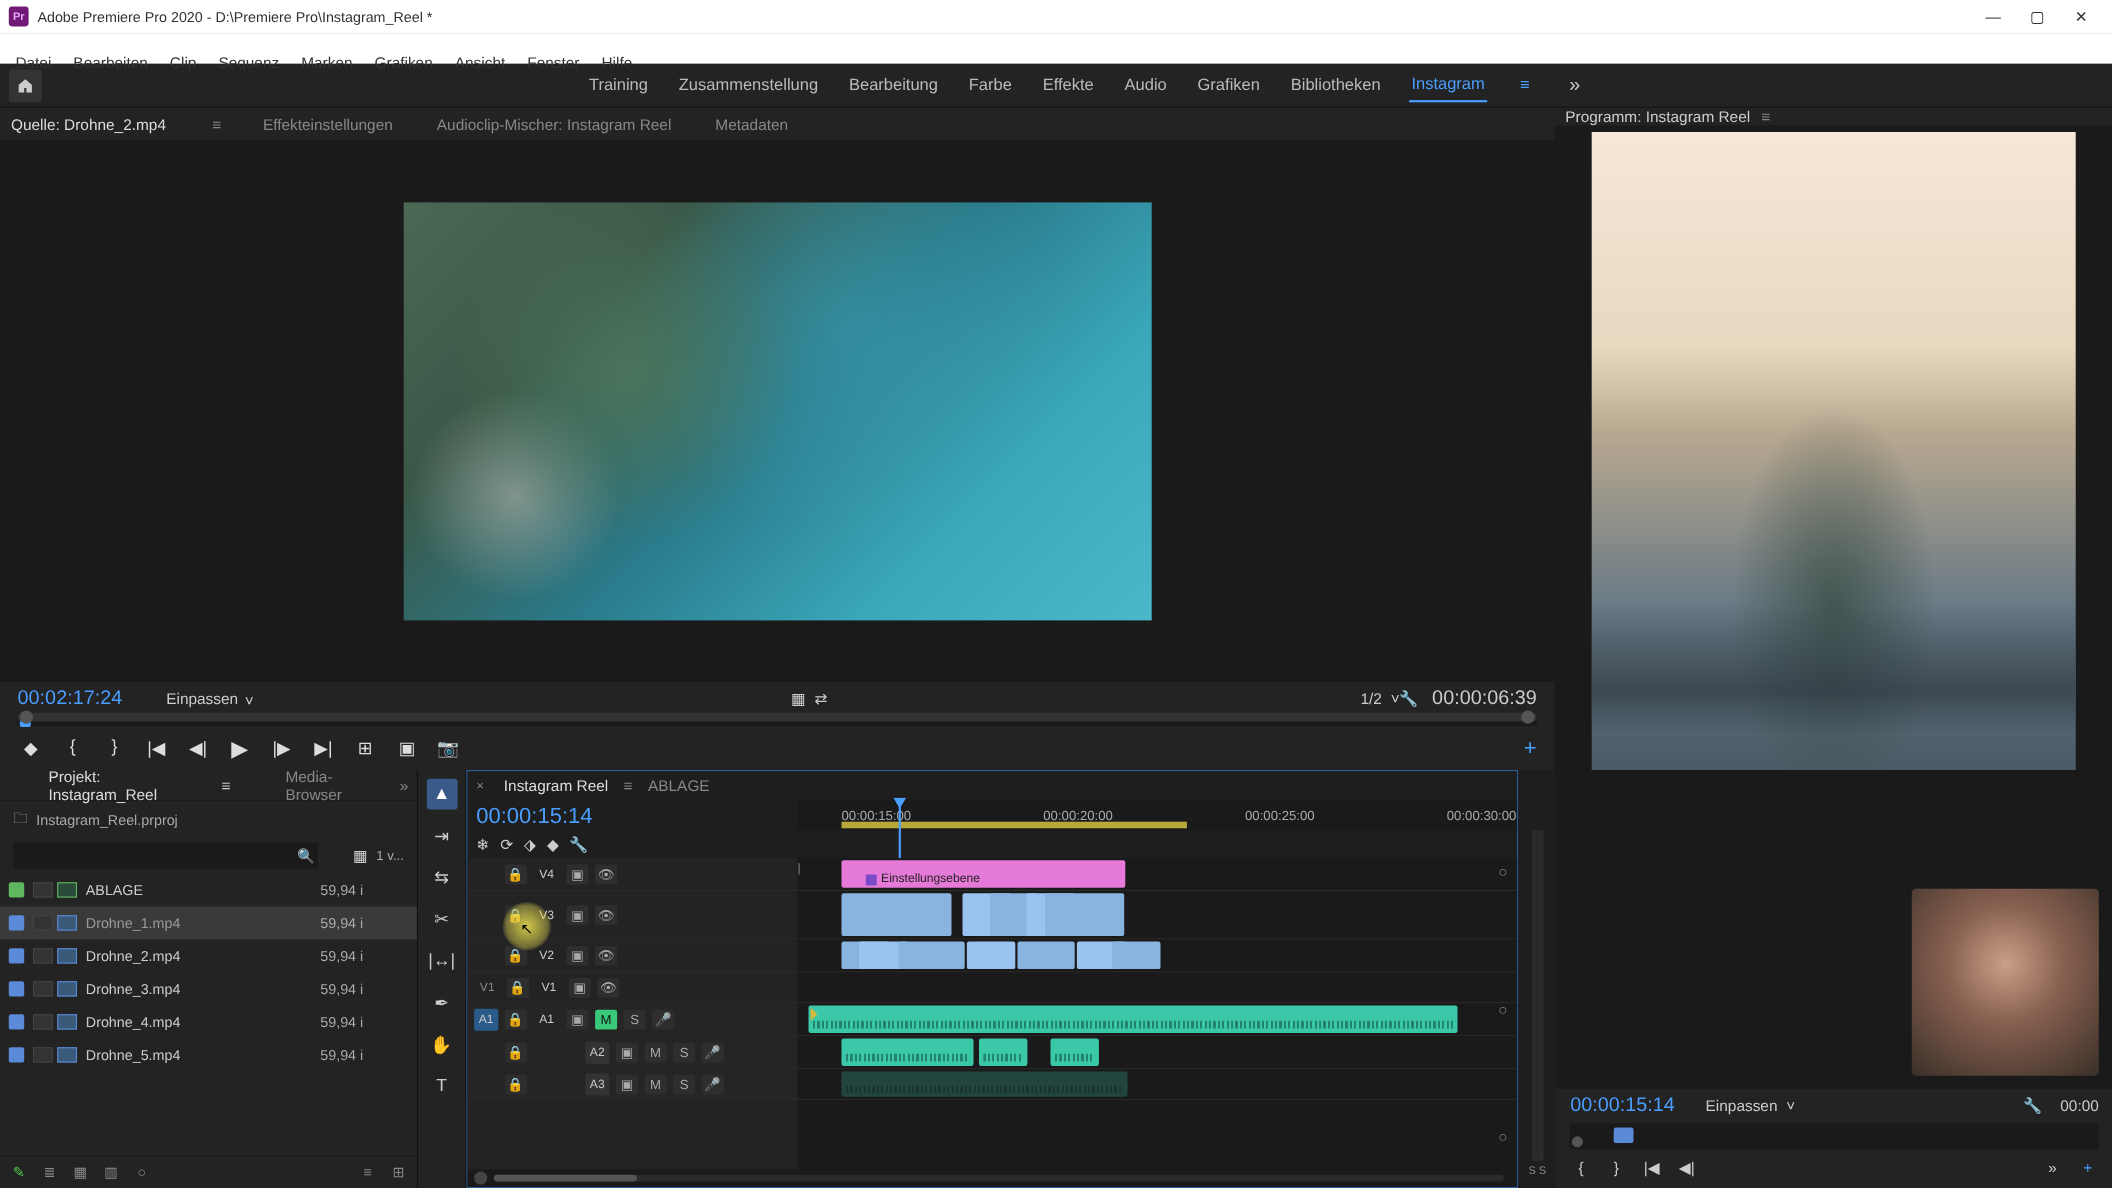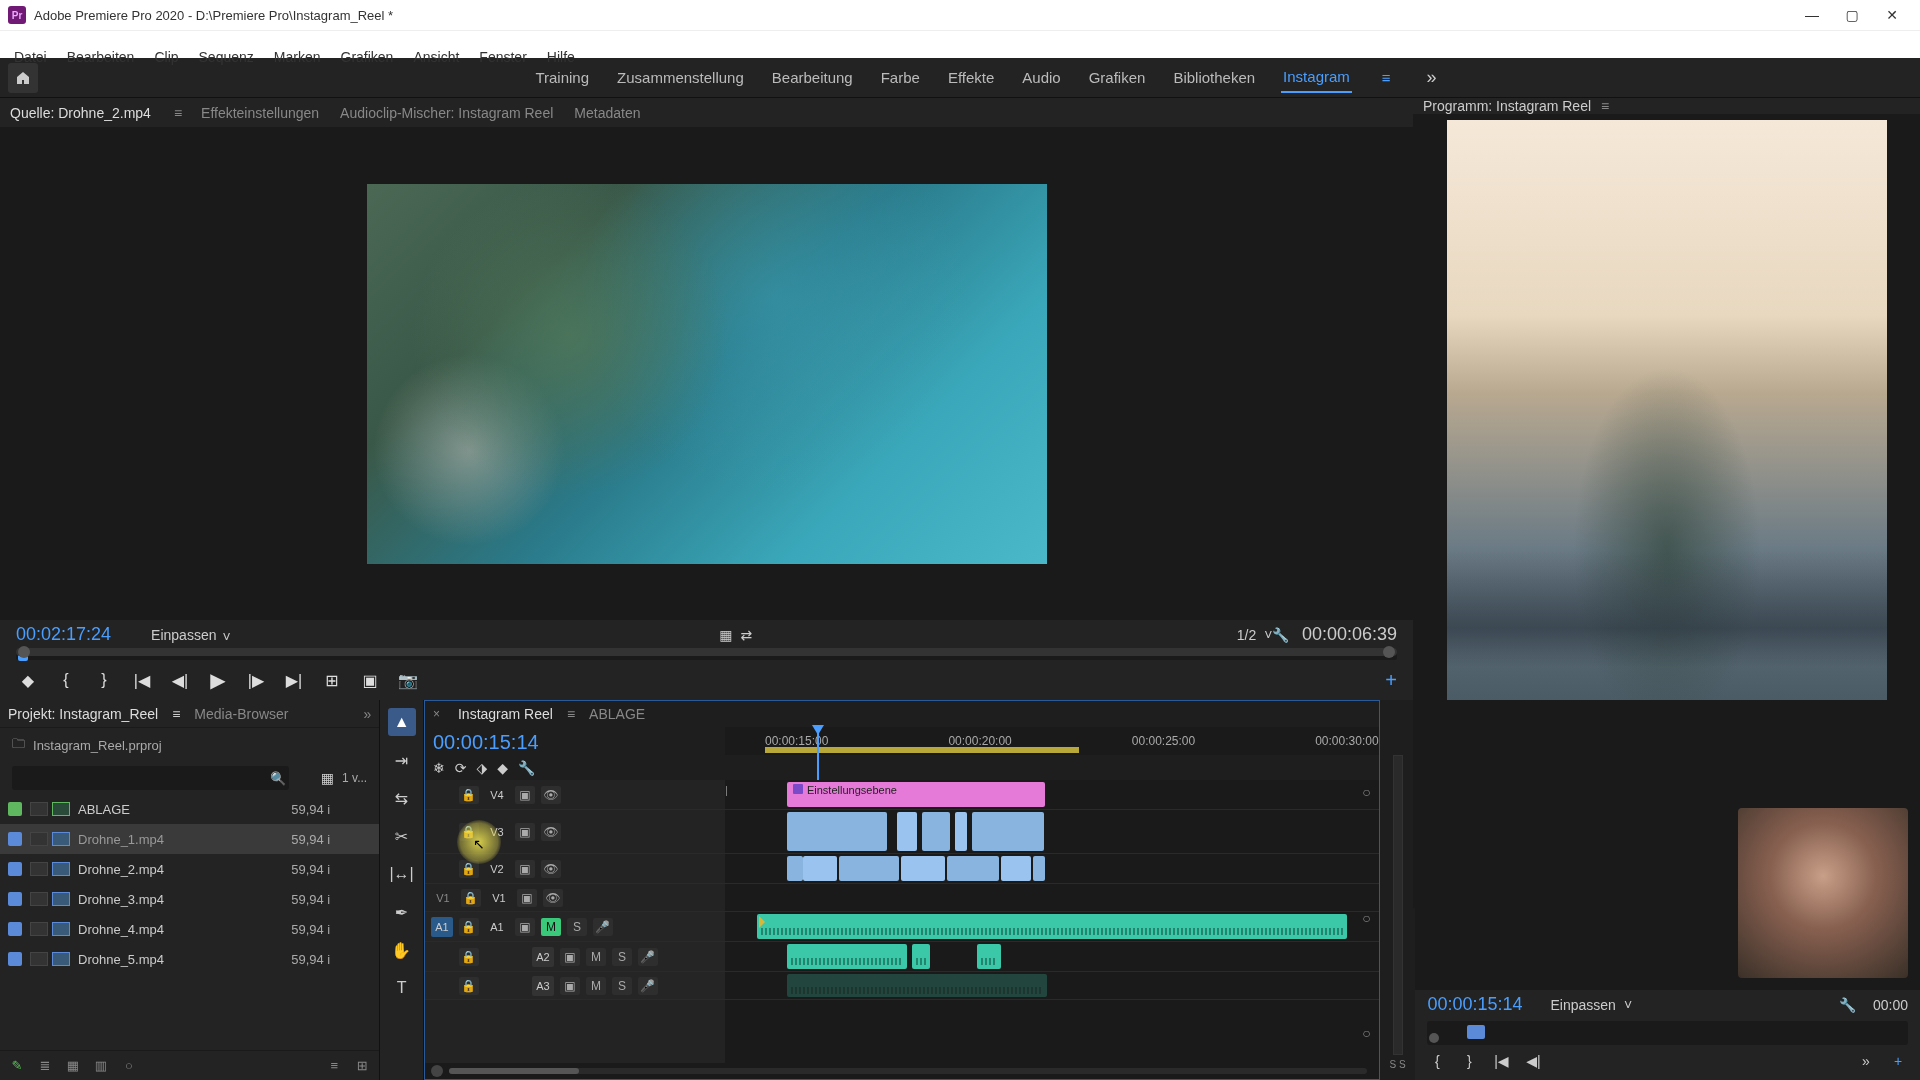--- a/index.html
+++ b/index.html
@@ -23,21 +23,21 @@
 .workspaces .ws.active { color: #4a9eff; border-bottom: 2px solid #4a9eff; }
 .ws-menu-icon { color: #4a9eff; margin-left: 6px; }
 .ws-overflow { color: #ccc; font-size: 18px; margin-left: 12px; }
 
 
 .main { display: flex; height: 602px; }
 .left-col { width: 1413px; display: flex; flex-direction: column; }
 .right-col { width: 507px; background: #2a2a2a; display: flex; flex-direction: column; }
 
 
-.source-tabs { height: 30px; background: #232323; display: flex; align-items: center; padding-left: 8px; gap: 17px; font-size: 14px; border-bottom: 1px solid #1a1a1a; }
+.source-tabs { height: 30px; background: #232323; display: flex; align-items: center; padding-left: 8px; gap: 36px; font-size: 14px; border-bottom: 1px solid #1a1a1a; }
 .source-tabs .tab { color: #888; cursor: pointer; padding: 4px 2px; }
 .source-tabs .tab.active { color: #ddd; }
 .source-tabs .tab-menu { color: #888; margin-left: 4px; }
 
 .source-monitor { flex: 1; background: #1a1a1a; display: flex; flex-direction: column; position: relative; }
 .source-video { flex: 1; display: flex; align-items: center; justify-content: center; padding: 8px 0; }
 .source-frame { width: 680px; height: 380px; background: linear-gradient(135deg, #4a6854 0%, #3a5848 25%, #2a7a8a 50%, #3aa8ba 75%, #4ab8c8 100%); position: relative; overflow: hidden; }
 .source-frame::before { content:""; position:absolute; inset:0; background: 
   radial-gradient(circle at 30% 40%, rgba(80,120,90,0.8) 0%, transparent 30%),
   radial-gradient(circle at 15% 70%, rgba(180,180,170,0.6) 0%, transparent 15%),
@@ -75,21 +75,21 @@
   radial-gradient(ellipse at 50% 55%, rgba(50,70,60,0.7) 0%, transparent 30%);
 }
 .webcam { position: absolute; right: 12px; bottom: 12px; width: 170px; height: 170px; background: radial-gradient(circle at 50% 40%, #c8a088 0%, #886050 40%, #3a3028 100%); border-radius: 4px; }
 
 
 .lower { display: flex; height: 380px; }
 
 
 .project-panel { width: 382px; background: #232323; display: flex; flex-direction: column; border-right: 1px solid #111; }
 .proj-tabs { height: 28px; display: flex; align-items: center; padding: 0 8px; gap: 14px; font-size: 14px; border-bottom: 1px solid #1a1a1a; }
-.proj-tabs .tab { color: #888; }
+.proj-tabs .tab { color: #888; margin-left: 36px; }
 .proj-tabs .tab.active { color: #ddd; }
 .proj-chevron { margin-left: auto; color: #888; }
 .proj-path { padding: 6px 12px; font-size: 13px; color: #aaa; display: flex; align-items: center; gap: 8px; }
 .proj-search-row { display: flex; align-items: center; padding: 4px 12px; gap: 8px; }
 .proj-search { flex: 1; background: #1a1a1a; border: none; height: 24px; border-radius: 3px; color: #ccc; padding: 0 24px 0 8px; font-size: 13px; }
 .search-icon { position: relative; left: -26px; color: #888; font-size: 13px; }
 .proj-extra { color: #aaa; font-size: 12px; margin-left: auto; }
 
 .proj-table { flex: 1; overflow: auto; }
 .proj-thead { display: flex; padding: 4px 8px; font-size: 13px; color: #ccc; border-bottom: 1px solid #333; }
@@ -140,21 +140,21 @@
 
 .track-head { display: flex; align-items: center; gap: 6px; padding: 0 6px; border-bottom: 1px solid #2a2a2a; font-size: 12px; color: #ccc; }
 .track-head.audio { background: #252525; }
 .th-target { width: 22px; height: 20px; background: #2a5a8a; border-radius: 2px; display: flex; align-items: center; justify-content: center; font-size: 11px; }
 .th-target.off { background: #333; margin-left: 47px; }
 .th-lock, .th-sync, .th-eye, .th-btn { width: 20px; height: 18px; display: flex; align-items: center; justify-content: center; color: #aaa; font-size: 12px; cursor: pointer; background: #2e2e2e; border-radius: 2px; }
 .th-label { width: 24px; text-align: center; font-size: 11px; color: #ccc; }
 .th-btn.m.on { background: #3ac87a; color: #111; }
 
 .track-row { border-bottom: 1px solid #2a2a2a; position: relative; }
-.clip { position: absolute; top: 2px; bottom: 2px; border-radius: 2px; font-size: 11px; color: #222; padding: 2px 6px; overflow: hidden; display: flex; align-items: flex-start; margin-left: 22px; }
+.clip { position: absolute; top: 2px; bottom: 2px; border-radius: 2px; font-size: 11px; color: #222; padding: 2px 22px; overflow: hidden; display: flex; align-items: flex-end; }
 .clip.adj { background: #e67ad8; }
 .clip.vid { background: #8ab4e0; }
 .clip.vid2 { background: #9ac4ef; }
 .clip.aud { background: #3ac8a8; }
 .clip.aud::after { content:""; position:absolute; left:4px; right:4px; top:55%; height:30%; background: repeating-linear-gradient(90deg, #186854 0 2px, transparent 2px 4px); opacity: 0.7; }
 .clip .fx { width: 10px; height: 10px; background: #7a4ac8; border-radius: 1px; margin-right: 4px; }
 .clip .tri { position: absolute; left: 2px; top: 2px; width: 0; height: 0; border-left: 6px solid #d8b83a; border-top: 6px solid transparent; border-bottom: 6px solid transparent; }
 
 .highlight-ring { position: absolute; width: 44px; height: 44px; border-radius: 50%; background: radial-gradient(circle, rgba(230,220,80,0.9) 0%, rgba(230,220,80,0.4) 60%, transparent 75%); pointer-events: none; }
 

